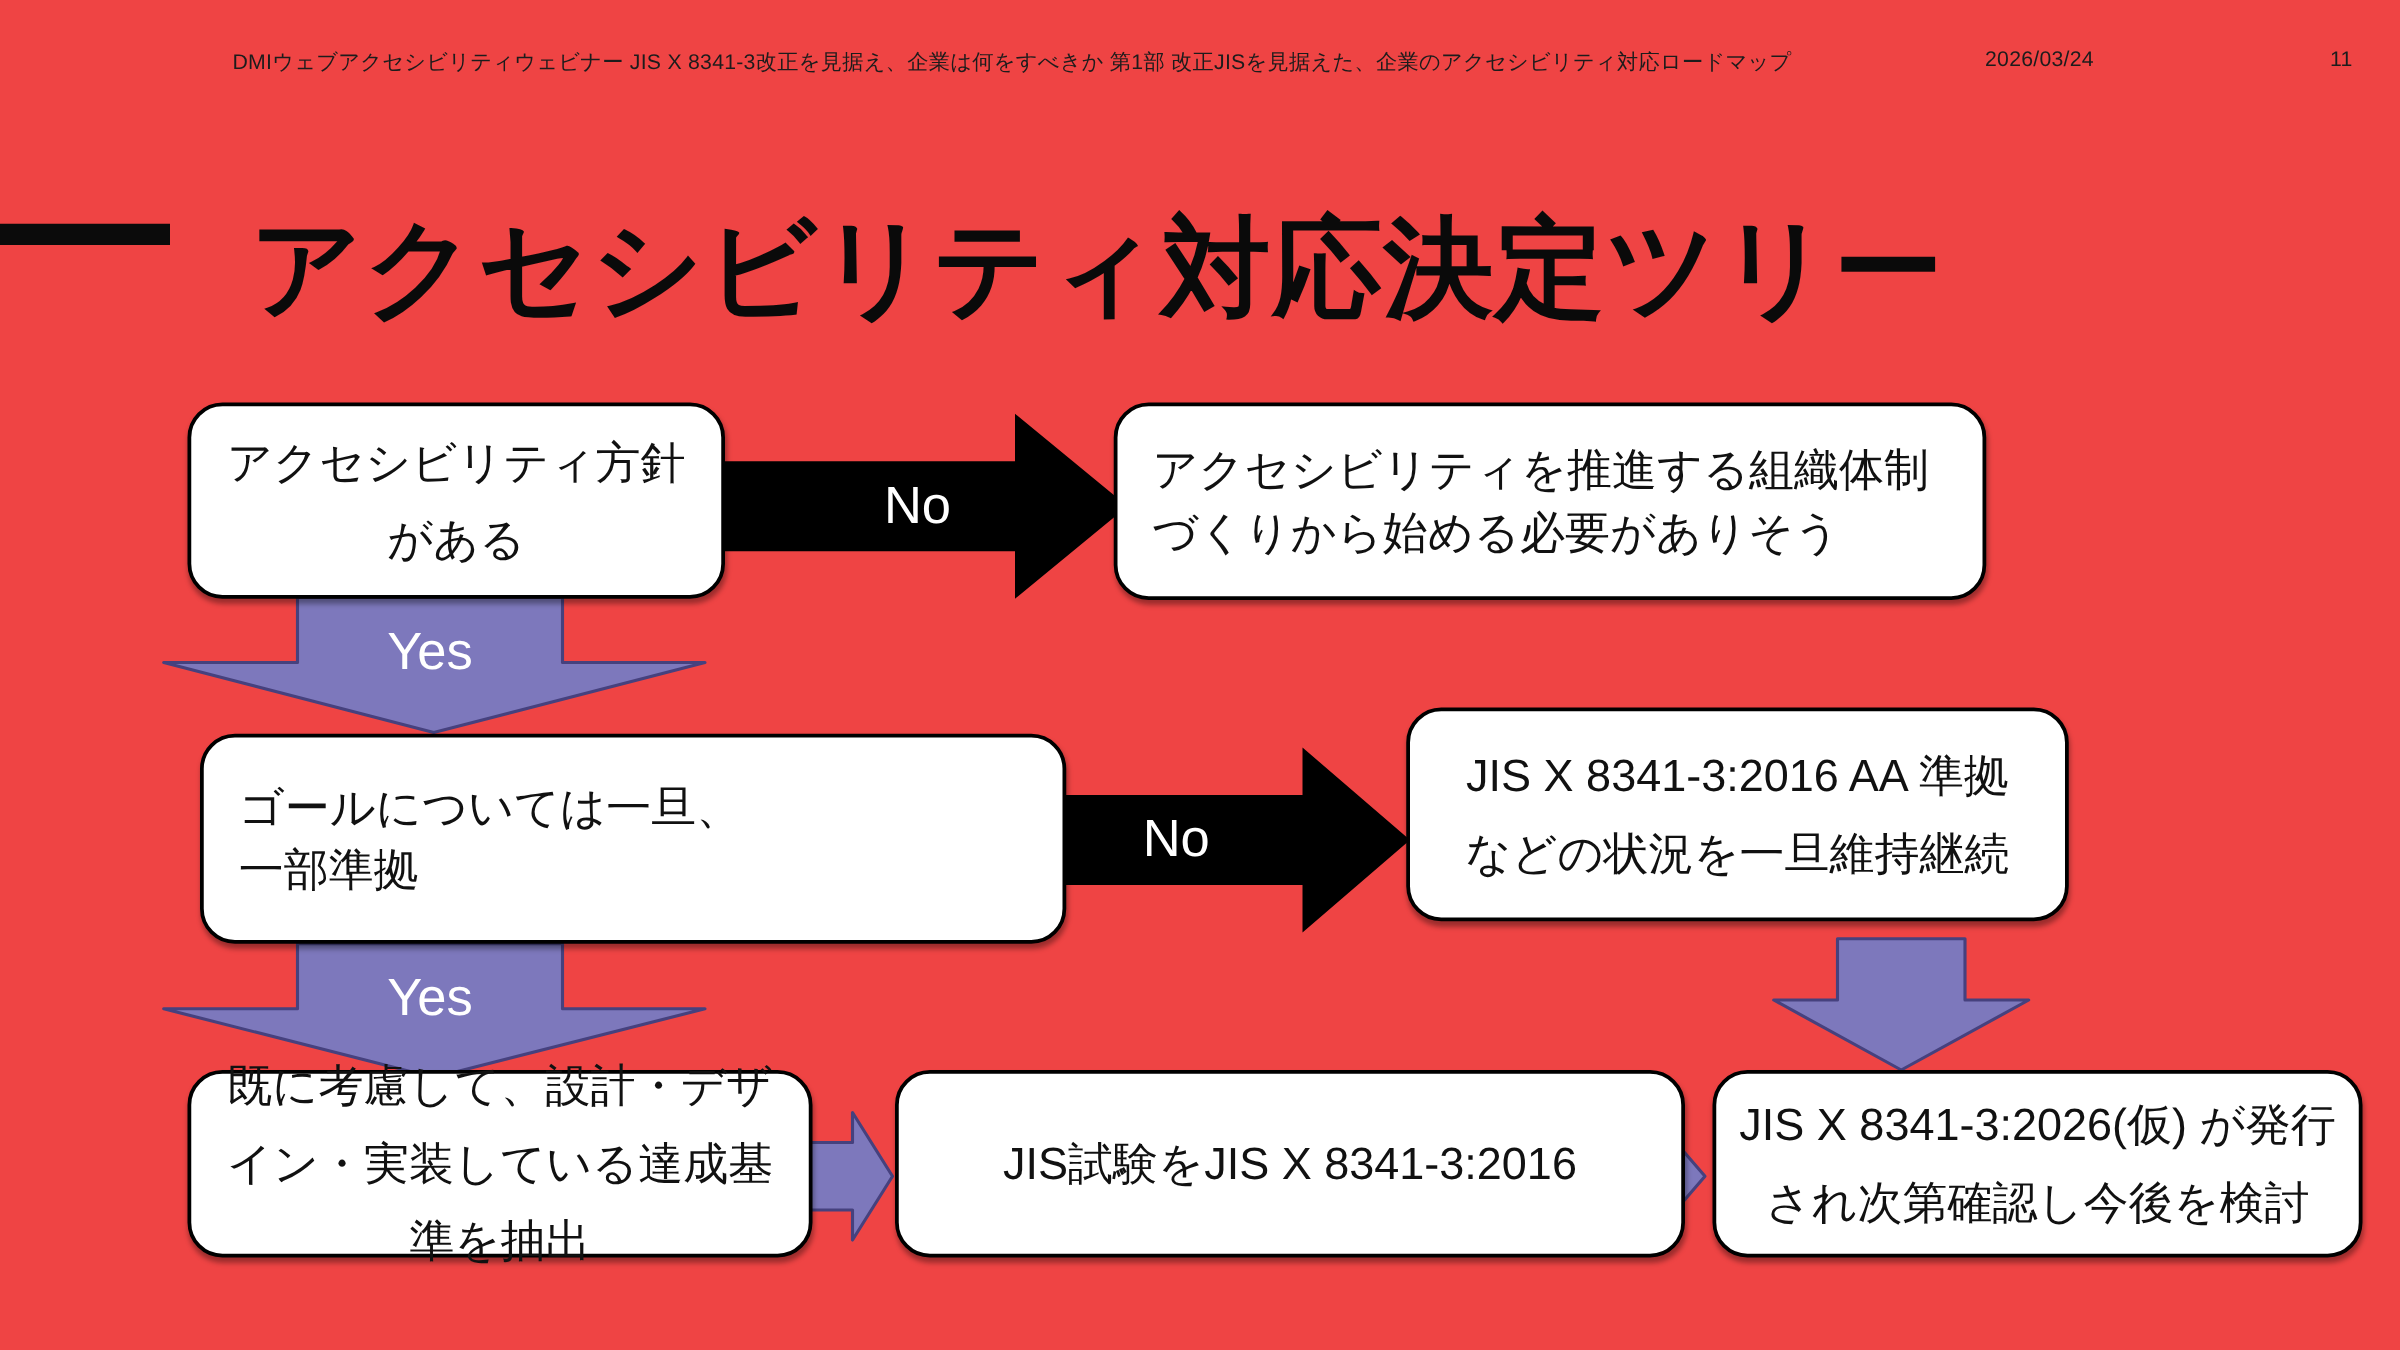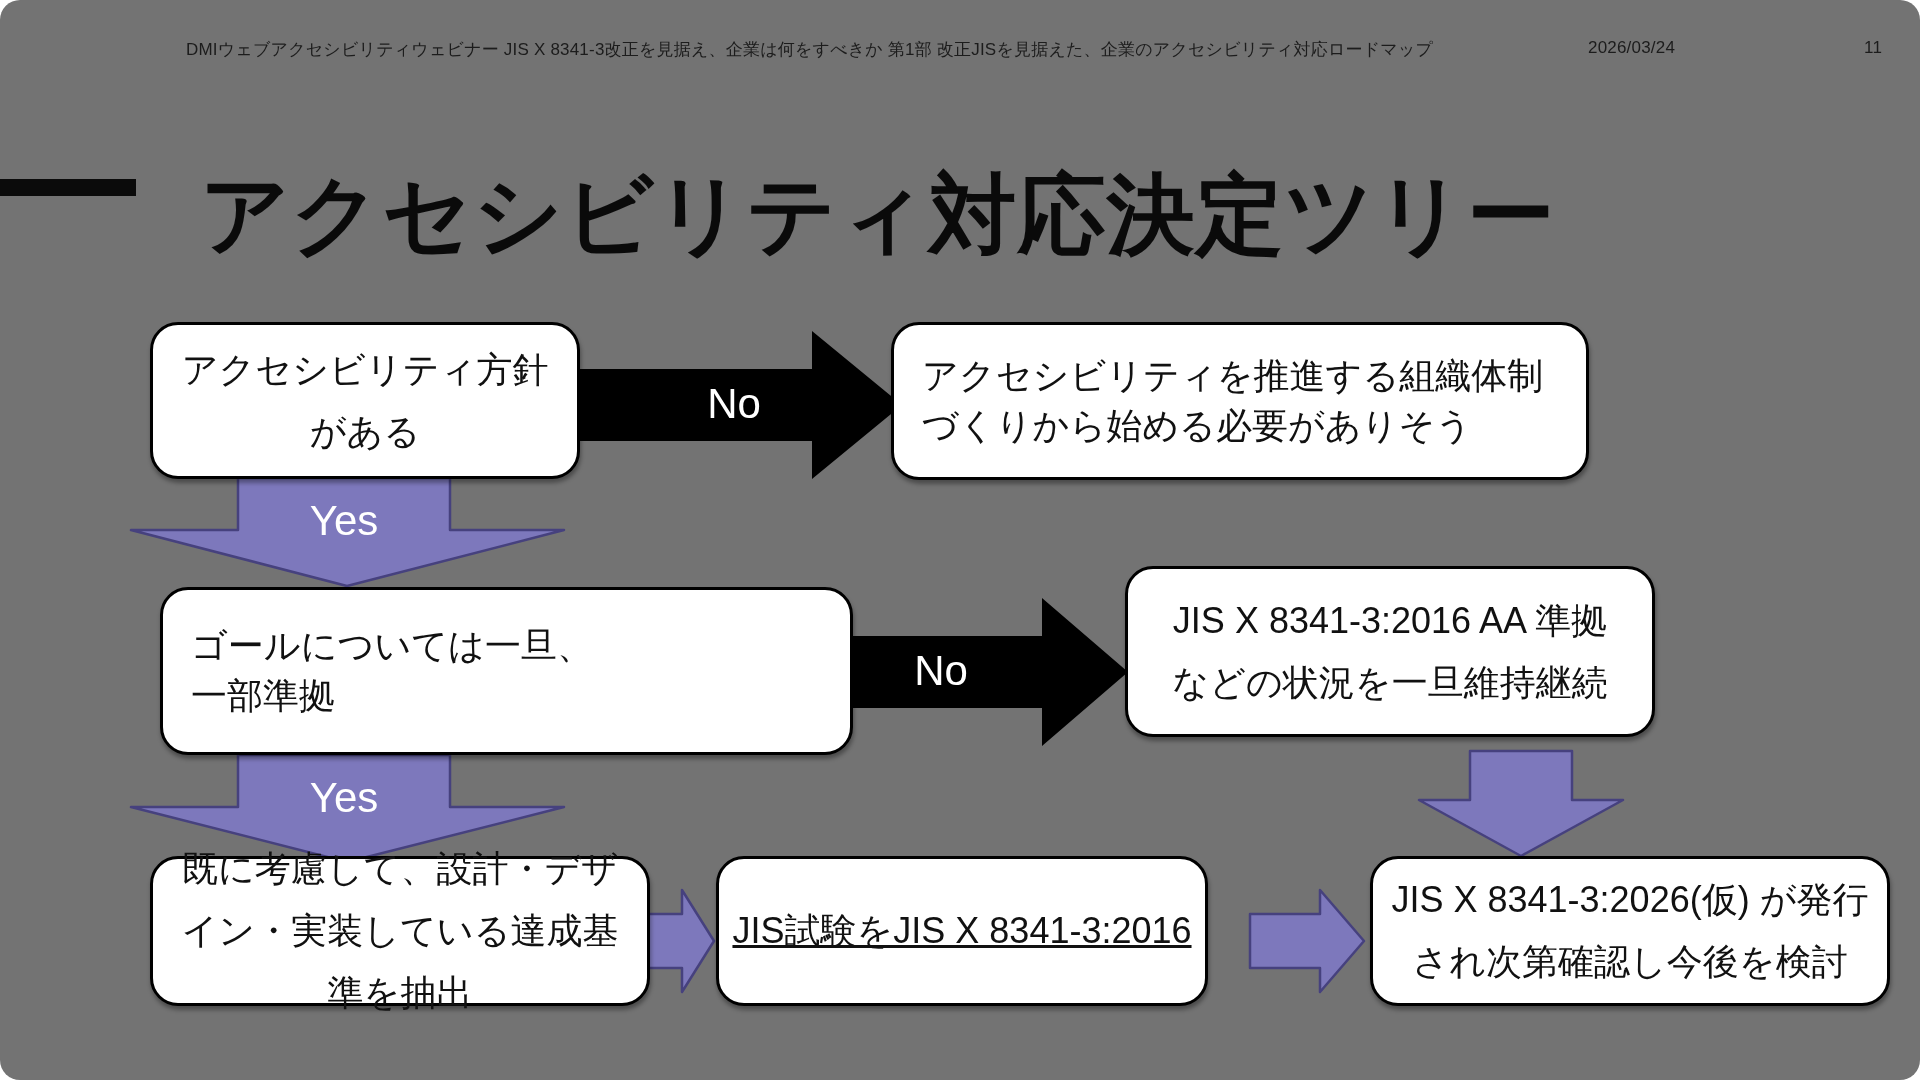--- a/index.html
+++ b/index.html
@@ -1,17 +1,17 @@
 <!DOCTYPE html>
 <html lang="ja"><head>
 <meta charset="utf-8">
 <style>
   html,body{margin:0;padding:0;background:#ffffff;}
   body{font-family:"Liberation Sans","DejaVu Sans",sans-serif;}
-  .slide{position:relative;width:1920px;height:1080px;background:#737373;overflow:hidden;border-radius:20px;}
+  .slide{position:relative;width:1920px;height:1080px;background:#ef4444;overflow:hidden;}
 
   
   .hdr-text{position:absolute;top:38px;font-size:17px;color:#1c1c1c;letter-spacing:0.2px;white-space:nowrap;}
   .hdr-main{left:186px;}
   .hdr-date{left:1588px;}
   .hdr-page{left:1864px;}
 
   
   .accent-bar{position:absolute;left:0;top:179px;width:136px;height:17px;background:#0b0b0b;}
   .slide-title{position:absolute;left:200px;top:156px;font-size:88px;font-weight:900;color:#0a0a0a;letter-spacing:1px;white-space:nowrap;}
@@ -77,21 +77,21 @@
     <div class="box-line">JIS X 8341-3:2016 AA 準拠</div>
     <div class="box-line">などの状況を一旦維持継続</div>
   </div>
 
   <div class="box center" style="left:150px;top:856px;width:500px;height:150px;">
     <div class="box-line">既に考慮して、設計・デザ</div>
     <div class="box-line">イン・実装している達成基</div>
     <div class="box-line">準を抽出</div>
   </div>
 
-  <div class="box center" style="left:716px;top:856px;width:492px;height:150px;text-decoration:underline;">
+  <div class="box center" style="left:716px;top:856px;width:632px;height:150px;">
     <div class="box-line">JIS試験をJIS X 8341-3:2016</div>
   </div>
 
   <div class="box center" style="left:1370px;top:856px;width:520px;height:150px;">
     <div class="box-line">JIS X 8341-3:2026(仮) が発行</div>
     <div class="box-line">され次第確認し今後を検討</div>
   </div>
 
 </div>
 

